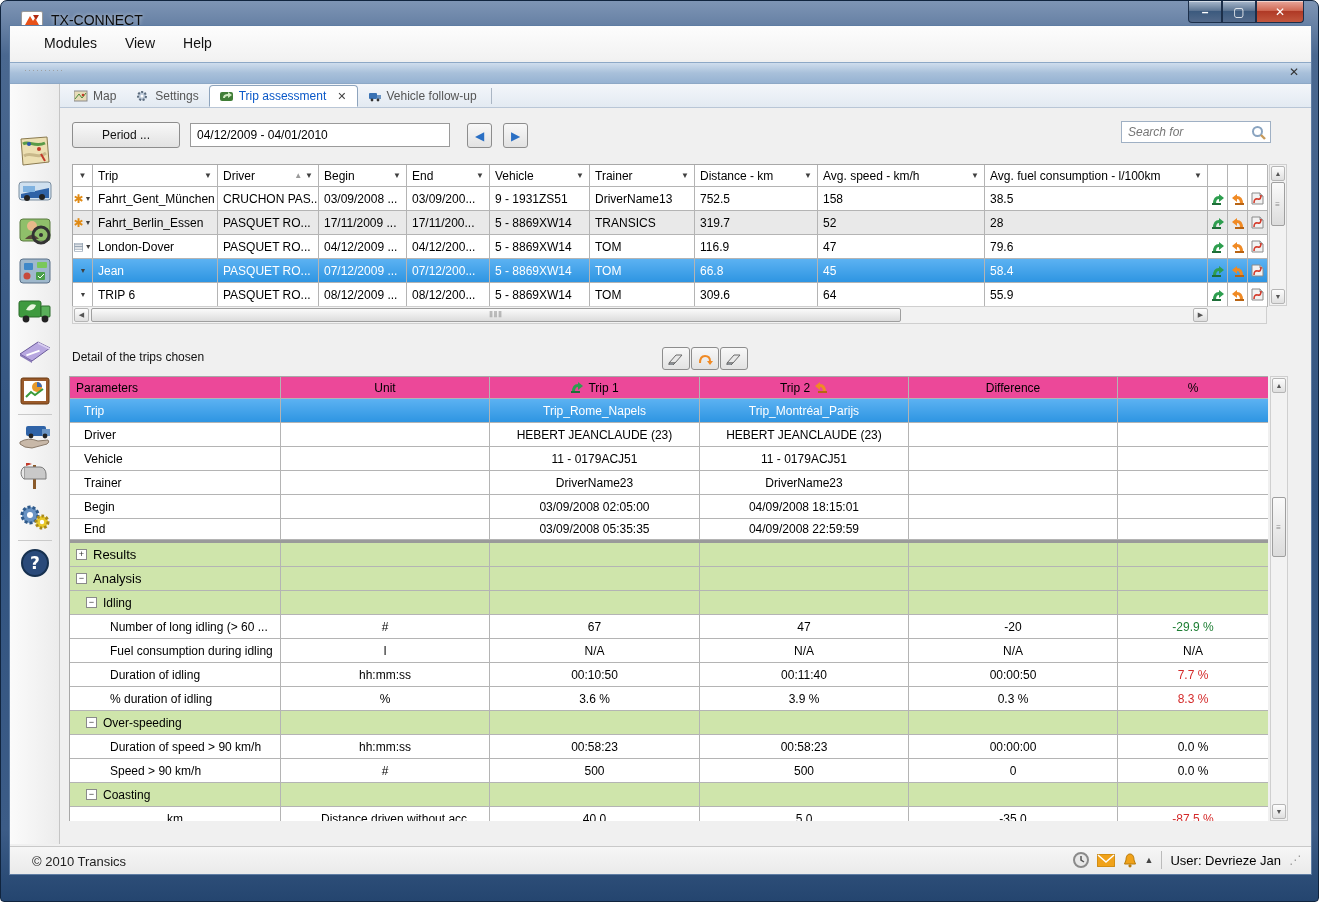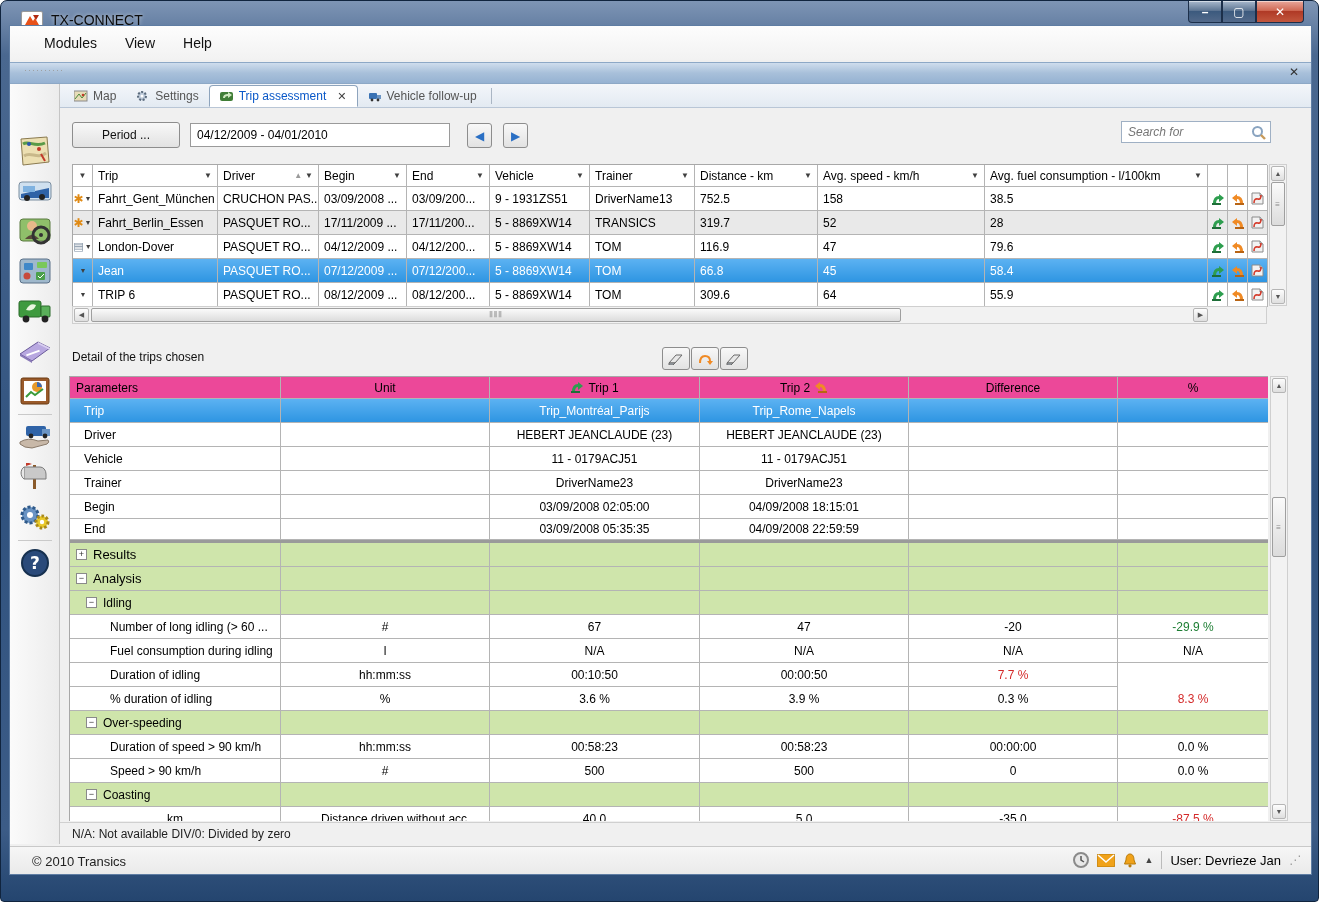--- a/index.html
+++ b/index.html
@@ -570,22 +570,22 @@
               </svg>
             </span>
         </div>
         <div class="dhcell">Difference</div>
         <div class="dhcell">%</div>
       </div>
       <div>
           <div class="drow info sel">
             <div class="dcell p">Trip</div>
             <div class="dcell"></div>
+            <div class="dcell">Trip_Rome_Napels</div>
             <div class="dcell">Trip_Montréal_Parijs</div>
-            <div class="dcell">Trip_Rome_Napels</div>
             <div class="dcell"></div>
             <div class="dcell"></div>
           </div>
           <div class="drow info">
             <div class="dcell p">Driver</div>
             <div class="dcell"></div>
             <div class="dcell">HEBERT JEANCLAUDE (23)</div>
             <div class="dcell">HEBERT JEANCLAUDE (23)</div>
             <div class="dcell"></div>
             <div class="dcell"></div>
@@ -668,20 +668,21 @@
             <div class="dcell">l</div>
             <div class="dcell">N/A</div>
             <div class="dcell">N/A</div>
             <div class="dcell">N/A</div>
             <div class="dcell">N/A</div>
           </div>
           <div class="drow data">
             <div class="dcell p">Duration of idling</div>
             <div class="dcell">hh:mm:ss</div>
             <div class="dcell">00:10:50</div>
+            <div class="dcell">00:11:40</div>
             <div class="dcell">00:00:50</div>
             <div class="dcell" style="color: rgb(212, 42, 42); text-align: center;">7.7 %</div>
           </div>
           <div class="drow data">
             <div class="dcell p">% duration of idling</div>
             <div class="dcell">%</div>
             <div class="dcell">3.6 %</div>
             <div class="dcell">3.9 %</div>
             <div class="dcell">0.3 %</div>
             <div class="dcell" style="color: rgb(212, 42, 42);">8.3 %</div>
@@ -734,21 +735,20 @@
           </div>
         </div>
     </div>
 
     <div class="sb" style="left:1260px; top:350px; width:18px; height:445px;">
       <div class="sb-btn" style="left:1px; top:1px; width:14px; height:15px;">▲</div>
       <div class="sb-thumb" style="left:1px; top:120px; width:14px; height:60px;">≡</div>
       <div class="sb-btn" style="left:1px; bottom:1px; width:14px; height:15px;">▼</div>
     </div>
 
-    <div class="legendbar">N/A: Not available    DIV/0: Divided by zero</div>
     <div class="statusbar">
       <span class="status-left">© 2010 Transics</span>
       <div class="status-right">
         <span>
             <svg width="16" height="16" viewBox="0 0 16 16">
               <circle cx="8" cy="8" r="7" fill="#e8e8e8" stroke="#8a8a8a" stroke-width="2"></circle>
               <path d="M8 4 L8 8 L11 10" stroke="#555" stroke-width="1.5" fill="none"></path>
             </svg>
           </span>
         <span>

